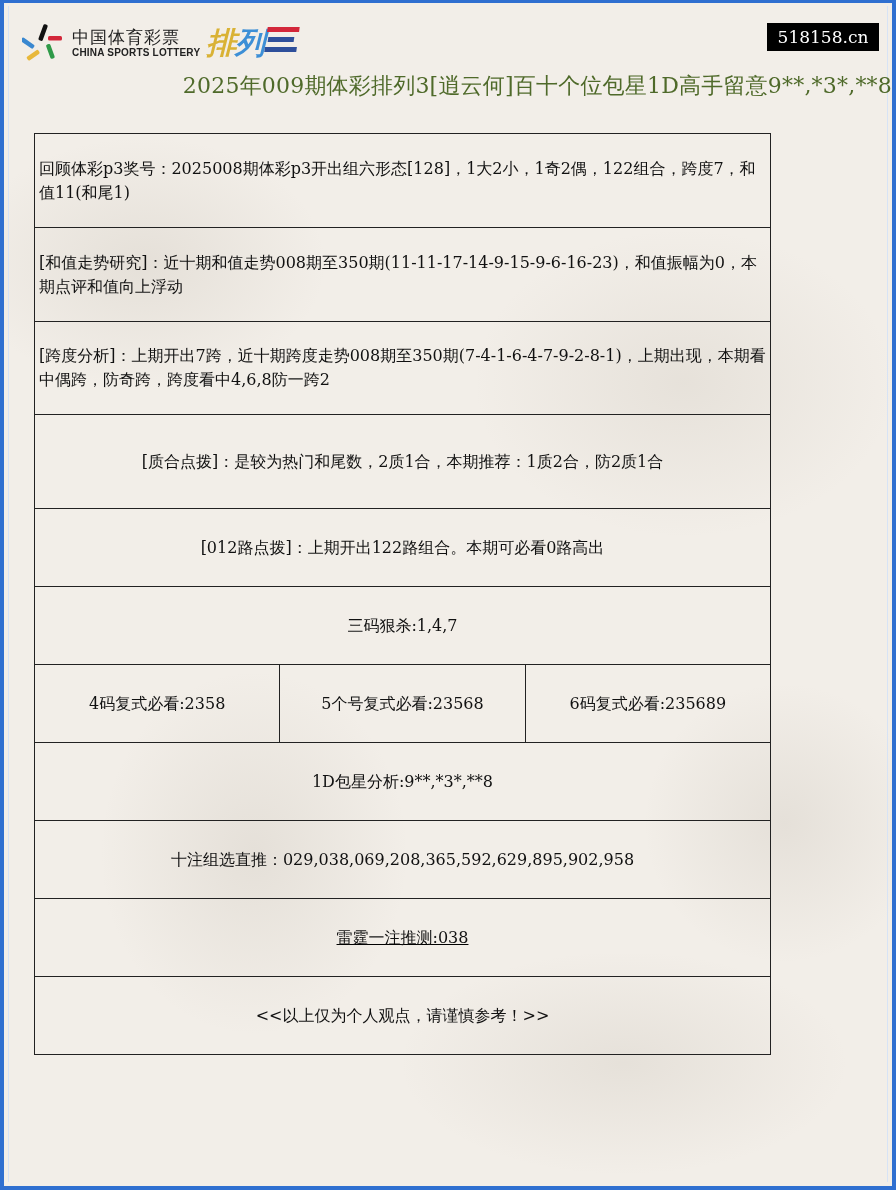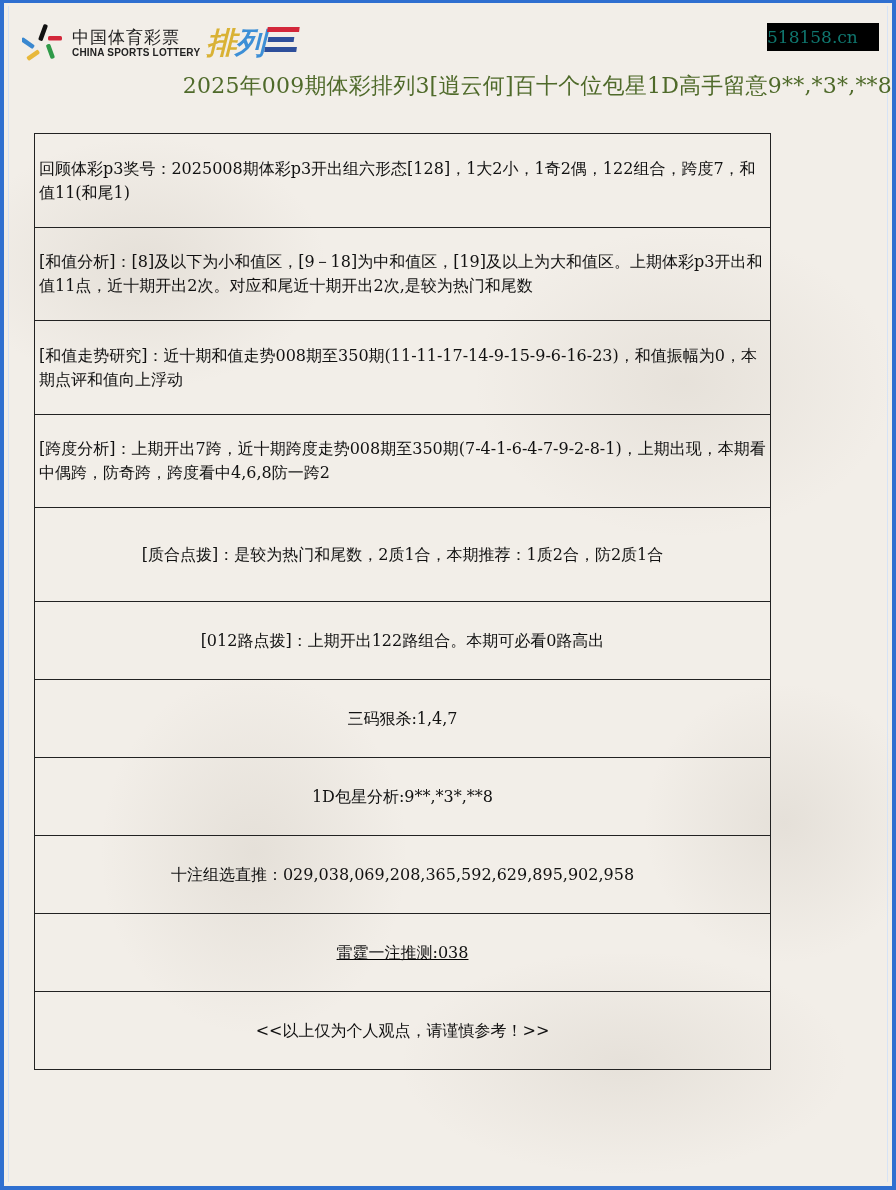--- a/index.html
+++ b/index.html
@@ -37,22 +37,22 @@
   .logo-game {
     margin-left: 6px; font-family: "DejaVu Sans", sans-serif; font-weight: bold; font-style: italic;
     font-size: 30px; line-height: 34px; letter-spacing: -1px;
     display: flex; align-items: center;
   }
   .logo-game .g1 { color: #d9b235; }
   .logo-game .g2 { color: #3d8fd6; }
   .logo-game .g3 { color: #2e4f9b; position: relative; }
   .badge {
     position: absolute; left: 763px; top: 20px; width: 112px; height: 28px;
-    background: #000; color: #0f766e;
-    font-family: "DejaVu Serif", serif; font-size: 17px; line-height: 28px; 
+    background: #000; color: #ffffff;
+    font-family: "DejaVu Serif", serif; font-size: 17px; line-height: 28px; text-align: center;
   }
   .title {
     position: absolute; left: 0; right: 0; top: 66px; text-align: right;
     color: #4f6a2a; font-size: 22px; line-height: 34px; letter-spacing: 0.2px;
   }
   .table {
     position: absolute; left: 30px; top: 130px; width: 737px;
     border: 1px solid #222; box-sizing: border-box;
   }
   .row { border-bottom: 1px solid #222; box-sizing: border-box; display: flex; align-items: center; }
@@ -109,37 +109,45 @@
   </div>
 
   <div class="badge">518158.cn</div>
 
   <div class="title">2025年009期体彩排列3[逍云何]百十个位包星1D高手留意9**,*3*,**8</div>
 
   <div class="table">
     <div class="row r1">
       <div class="cell left">回顾体彩p3奖号：2025008期体彩p3开出组六形态[128]，1大2小，1奇2偶，122组合，跨度7，和值11(和尾1)</div>
     </div>
-    <div class="row r2">
-      <div class="cell left">[和值分析]：[8]及以下为小和值区，[9－18]为中和值区，[19]及以上为大和值区。上期体彩p3开出和值11点，近十期开出2次。对应和尾近十期开出2次,是较为热门和尾数</div>
-    </div>
     <div class="row r3">
       <div class="cell left">[和值走势研究]：近十期和值走势008期至350期(11-11-17-14-9-15-9-6-16-23)，和值振幅为0，本期点评和值向上浮动</div>
     </div>
     <div class="row r4">
       <div class="cell left">[跨度分析]：上期开出7跨，近十期跨度走势008期至350期(7-4-1-6-4-7-9-2-8-1)，上期出现，本期看中偶跨，防奇跨，跨度看中4,6,8防一跨2</div>
     </div>
     <div class="row r5">
       <div class="cell center">[质合点拨]：是较为热门和尾数，2质1合，本期推荐：1质2合，防2质1合</div>
     </div>
     <div class="row r6">
       <div class="cell center">[012路点拨]：上期开出122路组合。本期可必看0路高出</div>
     </div>
     <div class="row r7">
       <div class="cell center">三码狠杀:1,4,7</div>
+    </div>
+    <div class="row r8">
+      <div class="tri">
+        <span class="cell">4码复式必看:2358</span>
+      </div>
+      <div class="tri">
+        <span class="cell">5个号复式必看:23568</span>
+      </div>
+      <div class="tri">
+        <span class="cell">6码复式必看:235689</span>
+      </div>
     </div>
     <div class="row r9">
       <div class="cell center">1D包星分析:9**,*3*,**8</div>
     </div>
     <div class="row r10">
       <div class="cell center">十注组选直推：029,038,069,208,365,592,629,895,902,958</div>
     </div>
     <div class="row r11">
       <div class="cell center">雷霆一注推测:038</div>
     </div>

